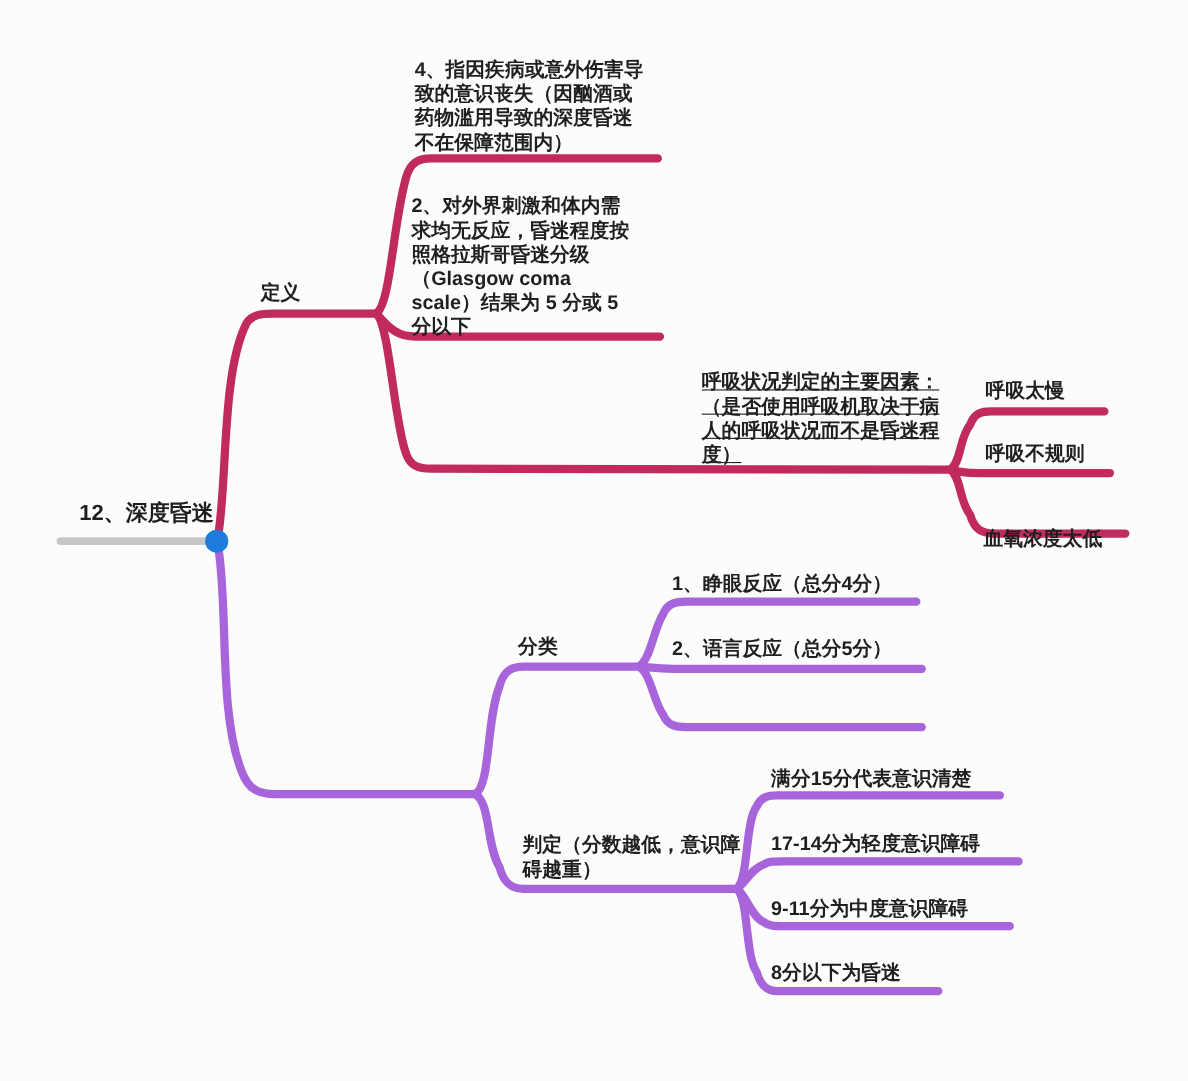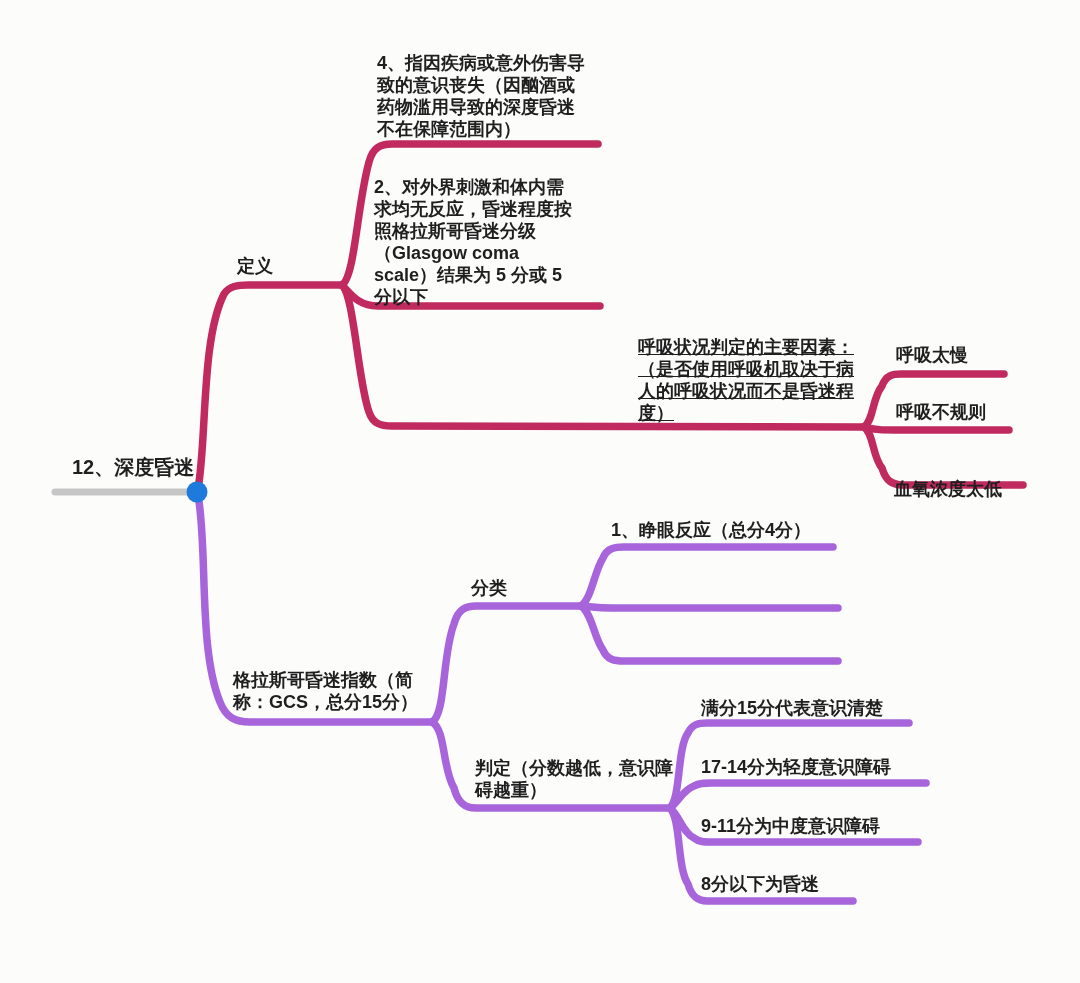--- a/index.html
+++ b/index.html
@@ -83,24 +83,23 @@
 scale）结果为 5 分或 5
 分以下</div>
   <div class="node multiline" style="left:638px;top:336px;width:236px;text-decoration:underline;">呼吸状况判定的主要因素：
 （是否使用呼吸机取决于病
 人的呼吸状况而不是昏迷程
 度）</div>
   <div class="node" style="left:896px;top:344px;">呼吸太慢</div>
   <div class="node" style="left:896px;top:401px;">呼吸不规则</div>
   <div class="node" style="left:894px;top:478px;">血氧浓度太低</div>
 
-  <div class="node multiline" style="left:233px;top:669px;width:230px;">格拉斯哥昏迷指数（简
-称：GCS，总分15分）</div>
   <div class="node" style="left:471px;top:577px;">分类</div>
   <div class="node" style="left:611px;top:519px;">1、睁眼反应（总分4分）</div>
+  <div class="node" style="left:611px;top:578px;">2、语言反应（总分5分）</div>
   <div class="node multiline" style="left:475px;top:757px;width:230px;">判定（分数越低，意识障
 碍越重）</div>
   <div class="node" style="left:701px;top:697px;">满分15分代表意识清楚</div>
   <div class="node" style="left:701px;top:756px;">17-14分为轻度意识障碍</div>
   <div class="node" style="left:701px;top:815px;">9-11分为中度意识障碍</div>
   <div class="node" style="left:701px;top:873px;">8分以下为昏迷</div>
 
 </div>
 
 </body></html>

